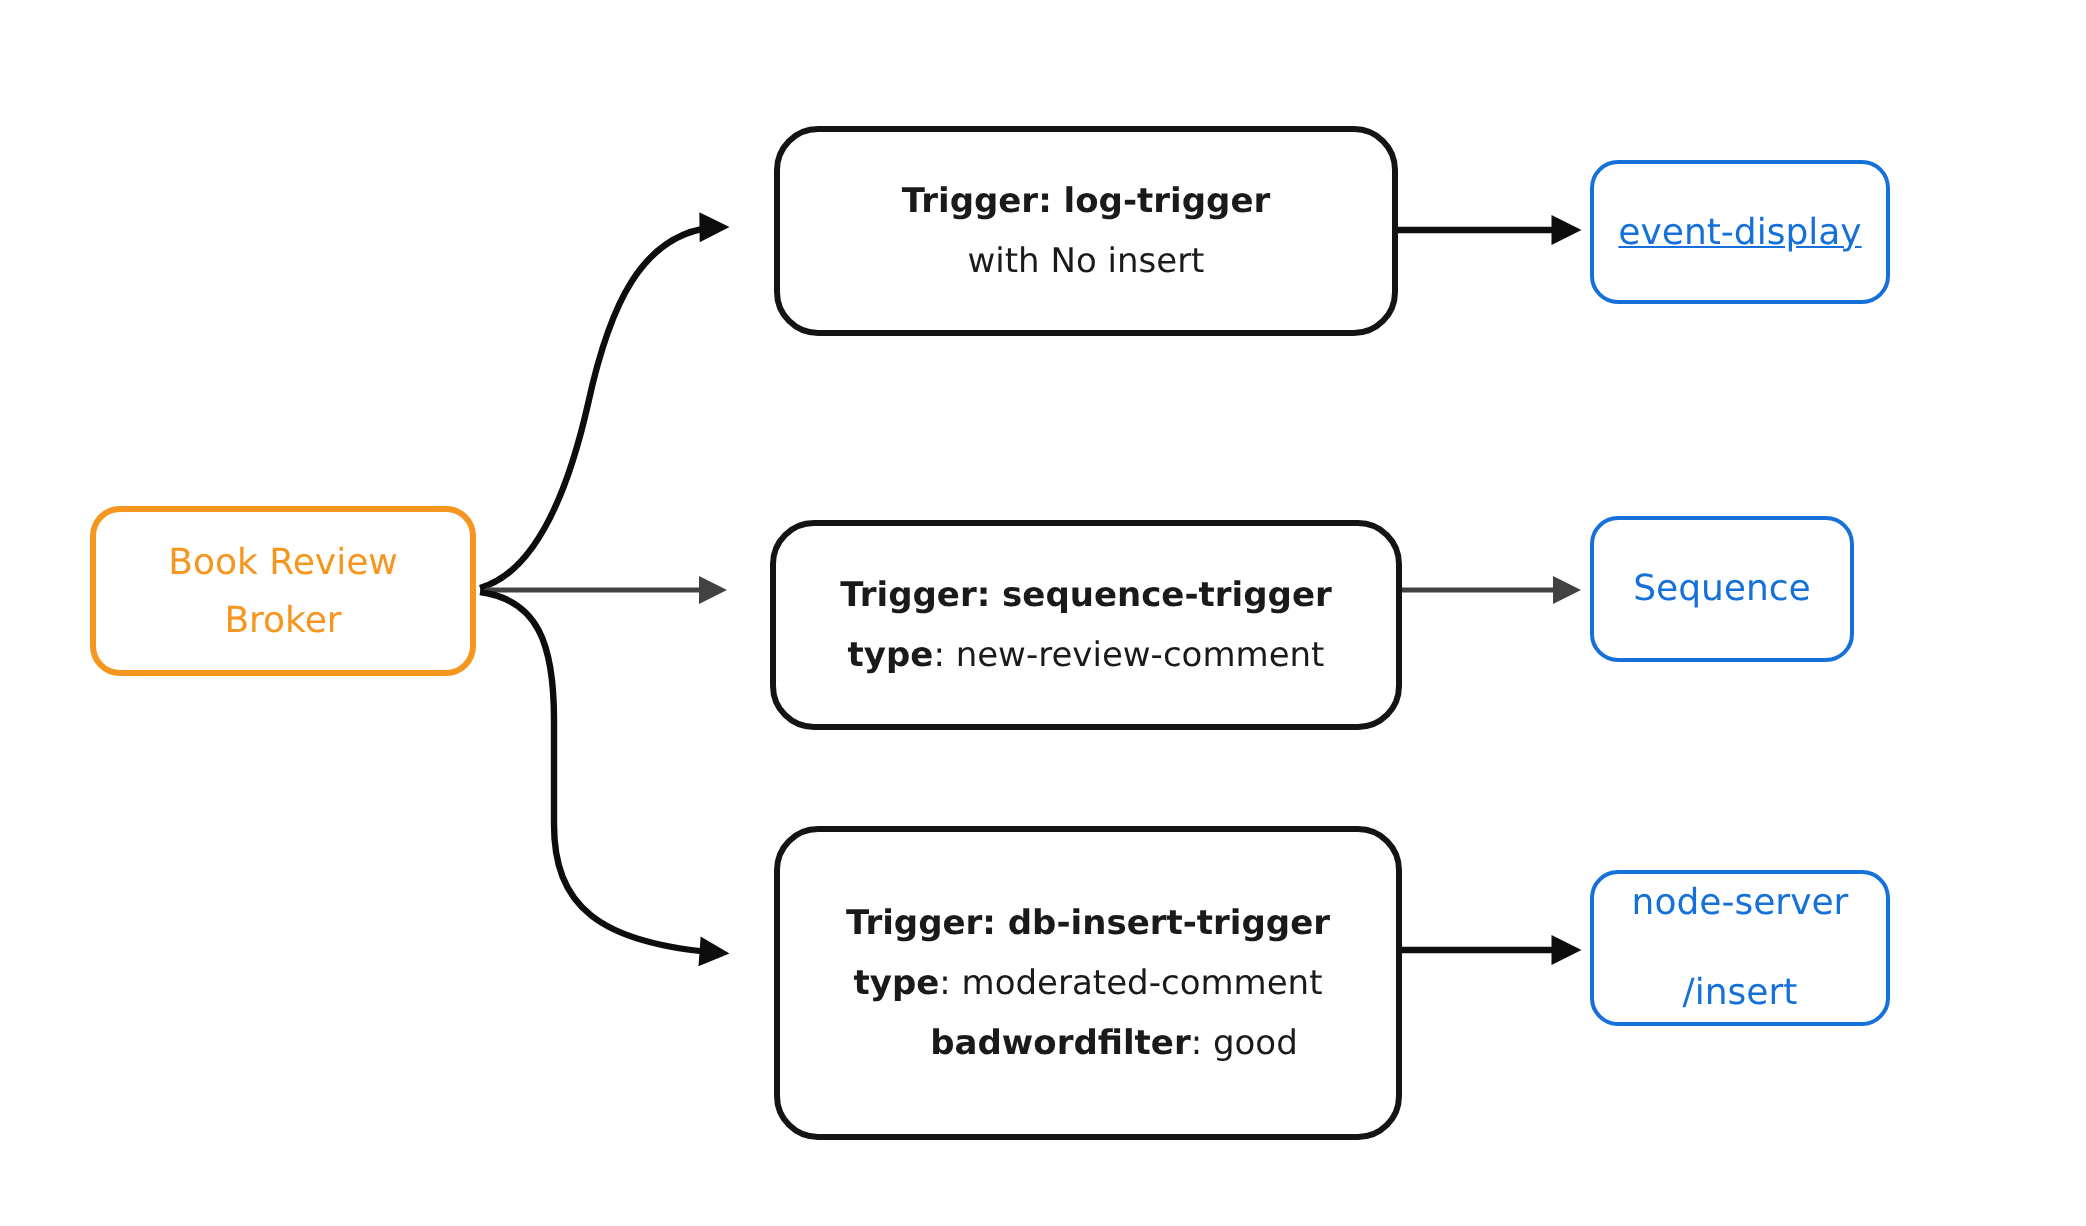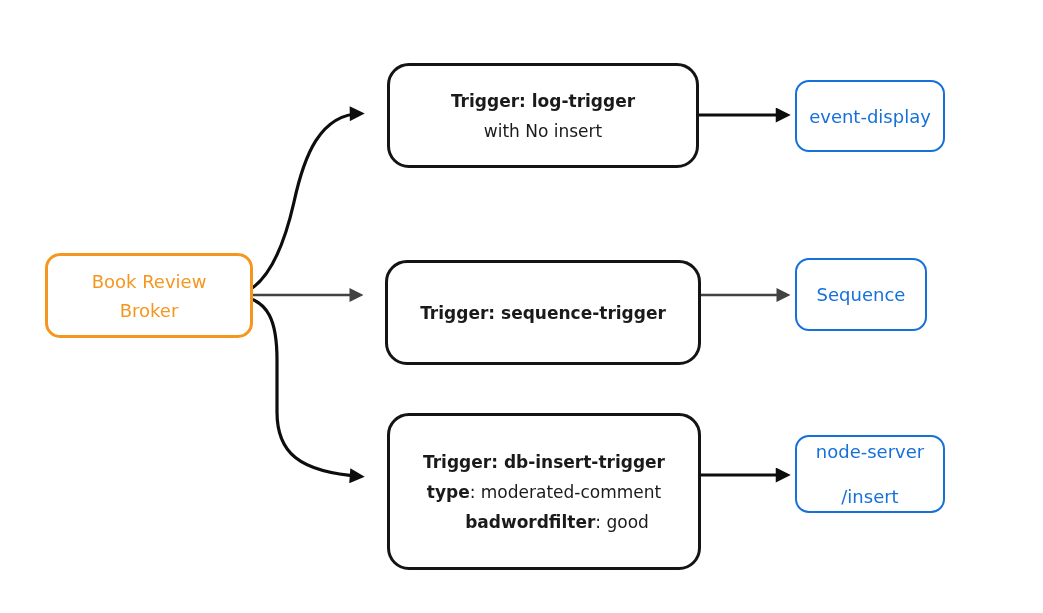--- a/index.html
+++ b/index.html
@@ -13,36 +13,36 @@
   svg.edges{position:absolute;left:0;top:0;width:1043px;height:613px;}
   .edge-black{stroke:var(--edge_black,#0d0d0d);stroke-width:3.2;fill:none;}
   .edge-gray{stroke:var(--edge_gray,#424242);stroke-width:2.6;fill:none;}
 
   .node{
     position:absolute;
     display:flex;flex-direction:column;justify-content:center;align-items:center;
     background:#ffffff;box-sizing:border-box;text-align:center;
   }
   .broker{
-    left:45px;top:253px;width:208px;height:85px;
+    left:45px;top:253px;width:193px;height:85px;
     border:3px solid var(--orange,#f5961e);border-radius:15px;
     color:var(--orange,#f5961e);font-size:18px;line-height:29px;
   }
   .trigger{
     border:3px solid var(--ink,#141414);border-radius:22px;
     color:#1a1a1a;font-size:17px;line-height:30px;margin-left:16px;
   }
   .t1{left:371px;top:63px;width:312px;height:105px;}
   .t2{left:369px;top:260px;width:316px;height:105px;}
   .t3{left:371px;top:413px;width:314px;height:157px;}
   .target{
     border:2.5px solid var(--blue,#1670d9);border-radius:14px;
     color:var(--blue,#1670d9);font-size:18px;line-height:29px;
   }
-  .n1{left:795px;top:80px;width:150px;height:72px;}
+  .n1{left:795px;top:80px;width:150px;height:72px;text-decoration:underline;}
   .n2{left:795px;top:258px;width:132px;height:73px;}
   .n3{left:795px;top:435px;width:150px;height:78px;gap:16px;}
   .line{white-space:nowrap;}
   .bold{font-weight:700;}
   .shift-r{transform:translateX(13px);}
 </style>
 </head>
 <body>
 
 <div class="canvas">
@@ -71,20 +71,23 @@
     <div class="line">Broker</div>
   </div>
 
   <div class="node trigger t1">
     <div class="line bold">Trigger: log-trigger</div>
     <div class="line">with No insert</div>
   </div>
 
   <div class="node trigger t2">
     <div class="line bold">Trigger: sequence-trigger</div>
+    <div class="line">
+      <span class="bold">type</span><span>: new-review-comment</span>
+    </div>
   </div>
 
   <div class="node trigger t3">
     <div class="line bold">Trigger: db-insert-trigger</div>
     <div class="line">
       <span class="bold">type</span><span>: moderated-comment</span>
     </div>
     <div class="line shift-r">
       <span class="bold">badwordfilter</span><span>: good</span>
     </div>

